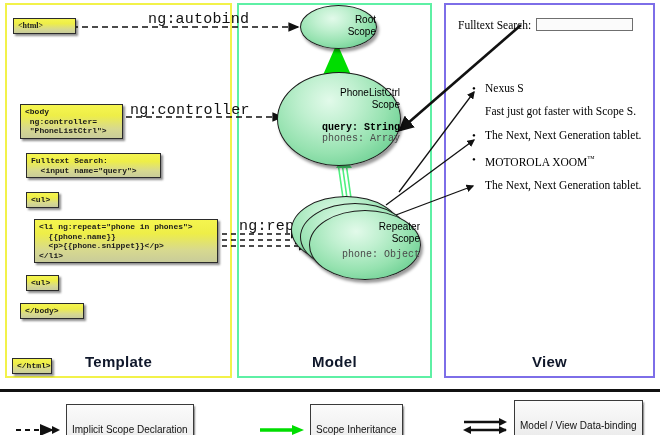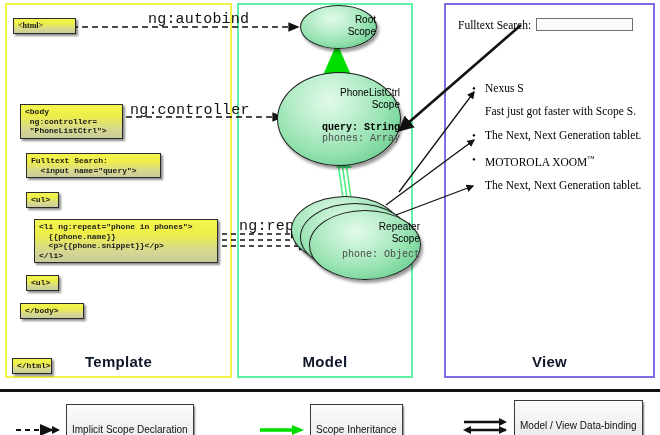--- a/index.html
+++ b/index.html
@@ -4,21 +4,21 @@
 <style>
   html,body{margin:0;padding:0;background:#ffffff;}
   body{width:660px;height:435px;position:relative;overflow:hidden;
        font-family:"Liberation Sans",sans-serif;}
 
   #root{position:absolute;left:0;top:0;width:660px;height:435px;}
 
   
   .col{position:absolute;top:3px;height:375px;background:#ffffff;box-sizing:border-box;}
   .col.template{left:5px;width:227px;border:2px solid #f2f24a;}
-  .col.model{left:237px;width:176px;border:2px solid #5ef0a5;}
+  .col.model{left:237px;width:195px;border:2px solid #5ef0a5;}
   .col.view{left:444px;width:211px;border:2px solid #7d6ee8;}
 
   .col-label{position:absolute;bottom:6px;left:0;width:100%;text-align:center;
              font-size:15px;font-weight:bold;color:#0f172a;letter-spacing:.3px;}
 
   
   .ybox{position:absolute;box-sizing:border-box;border:1px solid #2b2b2b;
         background:linear-gradient(to bottom,#f5f54f 0%,#eeee48 32%,#d7d98f 72%,#c9cc9a 100%);
         box-shadow:2px 2px 2px rgba(0,0,0,.45);
         font-family:"Liberation Mono","DejaVu Sans Mono",monospace;

